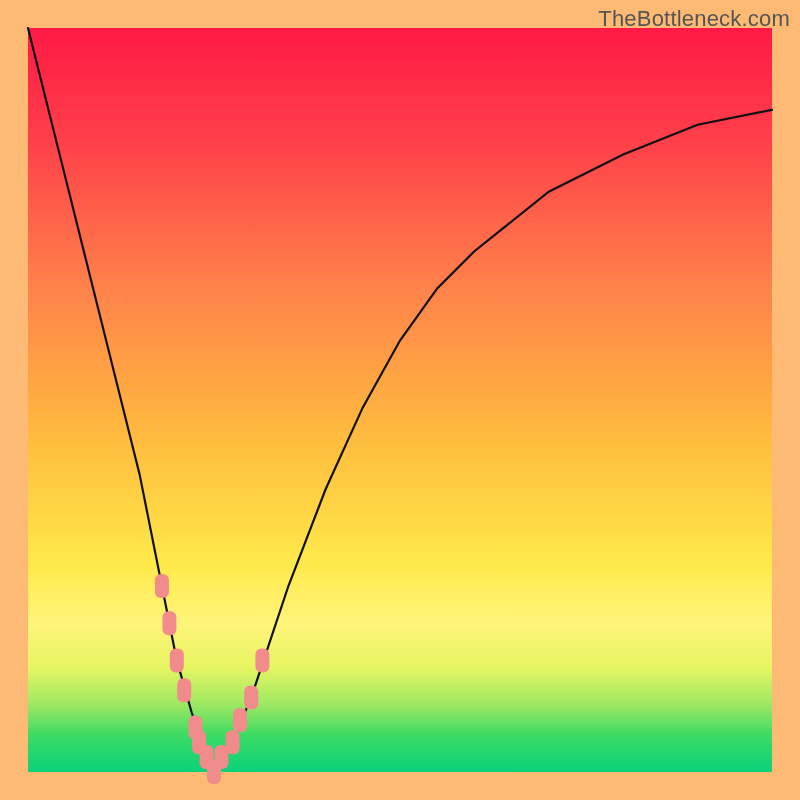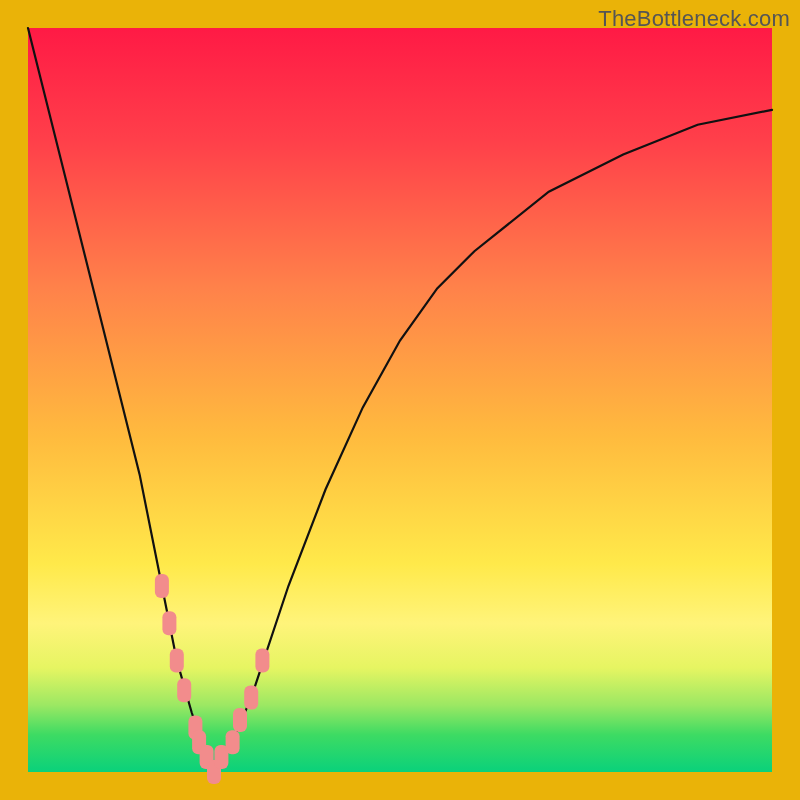--- a/index.html
+++ b/index.html
@@ -8,21 +8,21 @@
     width: 800px;
     height: 800px;
     overflow: hidden;
     background: #000;
     font-family: Arial, Helvetica, sans-serif;
   }
   .frame {
     position: relative;
     width: 800px;
     height: 800px;
-    background: #eab308;
+    background: #fdba74;
   }
   .plot-area {
     position: absolute;
     left: 28px;
     top: 28px;
     width: 744px;
     height: 744px;
     
     background: linear-gradient(
       to bottom,

